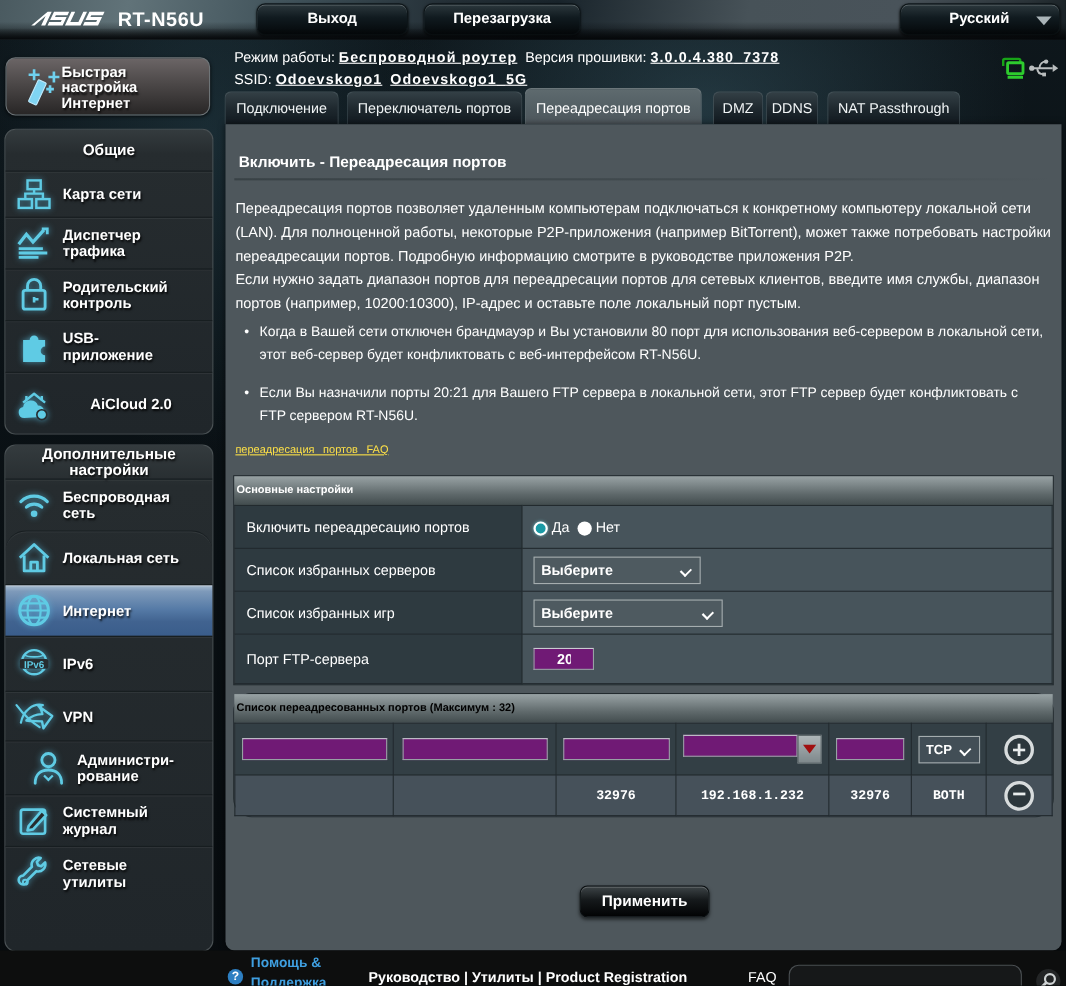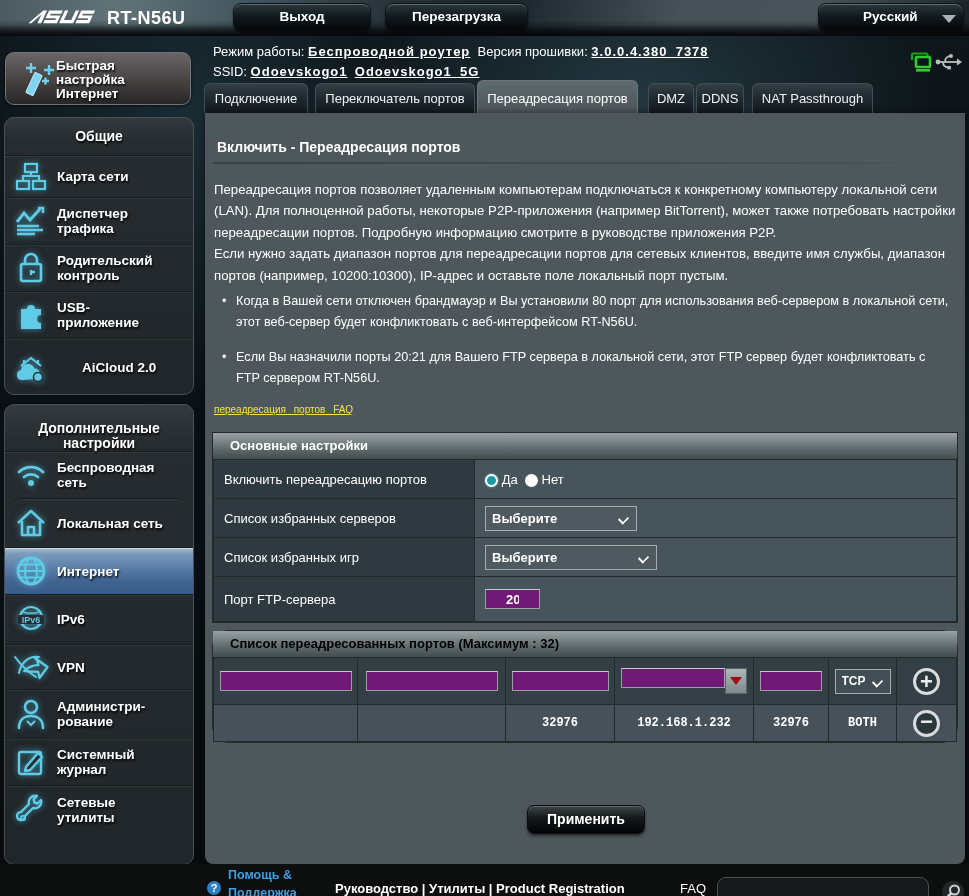--- a/index.html
+++ b/index.html
@@ -47,21 +47,21 @@
 #ptitle { position:absolute; left:12px; top:26px; color:#fff; font-size:14px; font-weight:bold; }
 #pdivider { position:absolute; left:8px; top:49px; width:744px; height:2px;
   background:linear-gradient(90deg,#394246 0%, #39424680 70%, transparent 100%); }
 .ptext { position:absolute; left:9px; width:746px; color:#fff; font-size:13.2px; line-height:21.4px; }
 .bullet { position:absolute; left:31px; width:715px; color:#fff; font-size:12.7px; line-height:21.4px; }
 .bullet::before { content:"•"; position:absolute; left:-14px; }
 #faq { position:absolute; left:9px; top:291px; color:#fde047; font-size:10px; font-weight:normal;
   text-decoration:underline; word-spacing:5px; }
 
 .tbl { position:absolute; left:7px; width:746px; border:1px solid #222a2e; }
-.tbar { height:26px; line-height:26px; padding-left:17px; font-size:13px; font-weight:bold;
+.tbar { height:26px; line-height:26px; padding-left:2px; font-size:10px; font-weight:bold;
   background:linear-gradient(180deg,#98a2a4 0%,#7d8789 30%,#5f696b 62%,#424c4e 100%); }
 .tbar.w { color:#fff; } .tbar.b { color:#000; }
 table { border-collapse:collapse; width:100%; table-layout:fixed; }
 td,th { border:1px solid #222a2e; font-size:13px; color:#fff; font-weight:normal; }
 #t1 td.lbl { background:#2e3a40; padding-left:10px; width:261px; text-align:left; }
 #t1 td.val { background:#47545b; padding-left:10px; }
 #t2 th { background:#313d43; text-align:center; font-size:13px; }
 #t2 td.inp { background:#333f45; text-align:center; height:47px; }
 #t2 td.dat { background:#46515a; text-align:center; height:37px; color:#fff;
   font-family:"Liberation Mono", monospace; font-weight:bold; font-size:12px; }
@@ -302,21 +302,21 @@
             </g>
             <path fill="#5fcbe4" d="M8 30 a5 5 0 0 1 -1-9.9 a7 7 0 0 1 13.5-1.5 a5.5 5.5 0 0 1 2.5 10.4 z"></path>
             <circle cx="24" cy="27" r="4.5" fill="#5fcbe4" stroke="#262c2f" stroke-width="1.5"></circle>
           </svg>
         </span>
         <span class="tx">AiCloud 2.0</span>
       </div>
   </div>
 
   <div class="sgroup" id="grp2">
-    <div class="gtitle" style="padding:16px 0 1px;line-height:14.5px;">Дополнительные<br>настройки</div>
+    <div class="gtitle" style="padding:0 0 1px;line-height:14.5px;">Дополнительные<br>настройки</div>
     <div class="sitem" style="height:47px;">
         <span class="ic">
           <svg width="34" height="34" viewBox="0 0 34 34">
             <g stroke="#5fcbe4" fill="none" stroke-linecap="round">
               <path d="M5 14 a17 17 0 0 1 24 0" stroke-width="2.8"></path>
               <path d="M10 19 a10.5 10.5 0 0 1 14 0" stroke-width="2.8"></path>
             </g>
             <circle cx="17" cy="25" r="3" fill="#5fcbe4"></circle>
           </svg>
         </span>
@@ -365,21 +365,21 @@
             <g stroke="#5fcbe4" fill="none" stroke-width="2" stroke-linecap="round">
               <path d="M2 7 C8 15 15 22 23 27"></path>
               <path d="M6 23 C8 12 17 5 26 7"></path>
             </g>
             <path d="M26 7 l-6.5-0.5 4 5 Z" fill="#5fcbe4"></path>
             <path d="M11 21 C16 16.5 21 15 25.5 15.2 L24 9.5 L34.5 17 L26.5 28 L25.2 21.8 C20.5 21.2 15.5 22 11 21 Z" fill="none" stroke="#5fcbe4" stroke-width="2.2" stroke-linejoin="round"></path>
           </svg>
         </span>
         <span class="tx">VPN</span>
       </div>
-    <div class="sitem" style="height:49px;">
+    <div class="sitem" style="height:49px;padding-left:13px;">
         <span class="ic">
           <svg width="34" height="34" viewBox="0 0 34 34">
             <g stroke="#5fcbe4" fill="none" stroke-width="2.6">
               <circle cx="17" cy="10" r="6"></circle>
               <path d="M5 31 c0-8 5-12 12-12 s12 4 12 12" stroke-linecap="round"></path>
               <path d="M13 24 l4 4 4-4" stroke-width="2"></path>
             </g>
           </svg>
         </span>
         <span class="tx">Администри-<br>рование</span>

